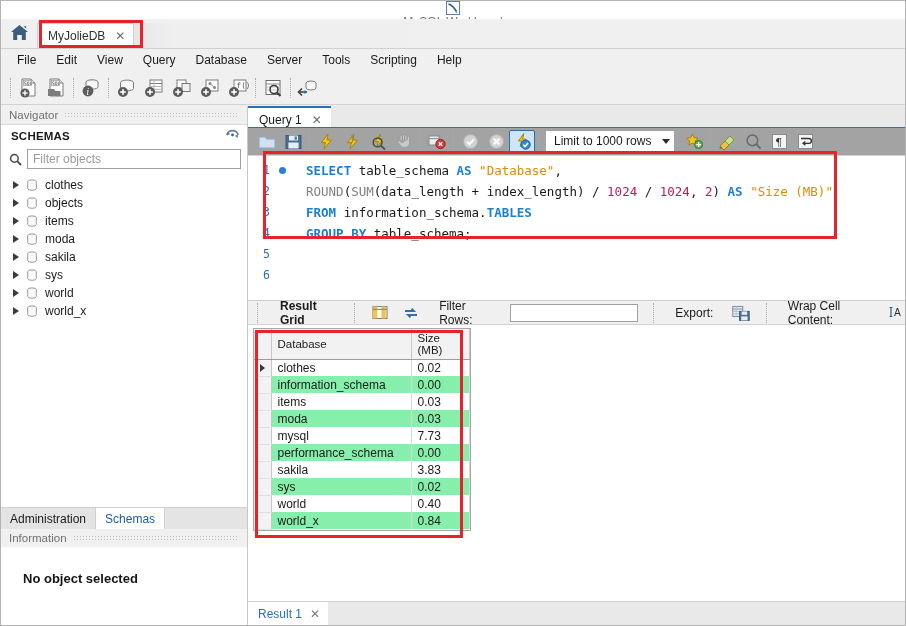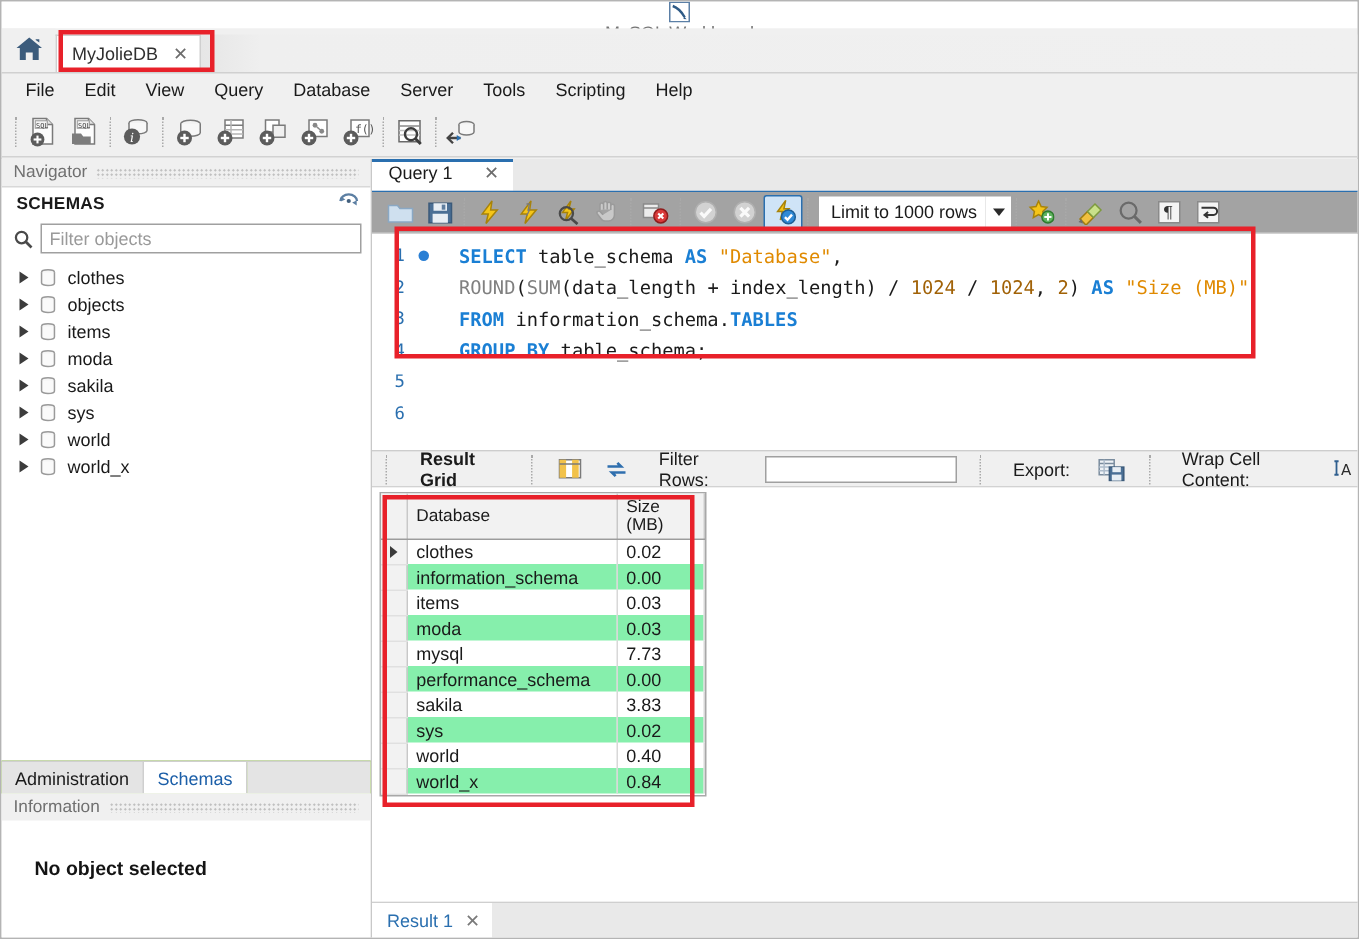--- a/index.html
+++ b/index.html
@@ -231,21 +231,21 @@
     position: relative;
   }
 
   #query-tabs {
     height: 22px;
     background: #e9e9e9;
     display: flex; align-items: stretch;
     border-bottom: 1px solid #2a6faf;
   }
   .qtab {
-    display: flex; align-items: flex-start; gap: 21px;
+    display: flex; align-items: flex-end; gap: 10px;
     padding: 0 9px 0 11px;
     background: #ffffff;
     font-size: 12px; color: #1a1a1a;
     cursor: pointer;
     border-top: 2px solid #2a6faf;
     position: relative;
   }
   .qtab .tab-close { color: #6d6d6d; }
   .qtabs-filler { flex: 1; background: #e9e9e9; }
 
@@ -323,21 +323,21 @@
     padding-top: 4px;
     font-family: "DejaVu Sans Mono", monospace;
     font-size: 12.5px;
     white-space: pre;
     overflow: hidden;
   }
   #code .cl { height: 21px; line-height: 21px; padding-left: 16px; }
   .kw  { color: #1a7fd4; font-weight: bold; }
   .fn  { color: #808080; }
   .str { color: #e08a00; }
-  .num { color: #a16207; text-align: center; }
+  .num { color: #be185d; text-align: center; }
   .pln { color: #1a1a1a; }
   .op  { color: #1a1a1a; }
 
   
   #editor-annot {
     position: absolute;
     left: 262px; top: 150px;
     width: 574px; height: 88px;
     border: 3px solid #e8212a;
     pointer-events: none;

